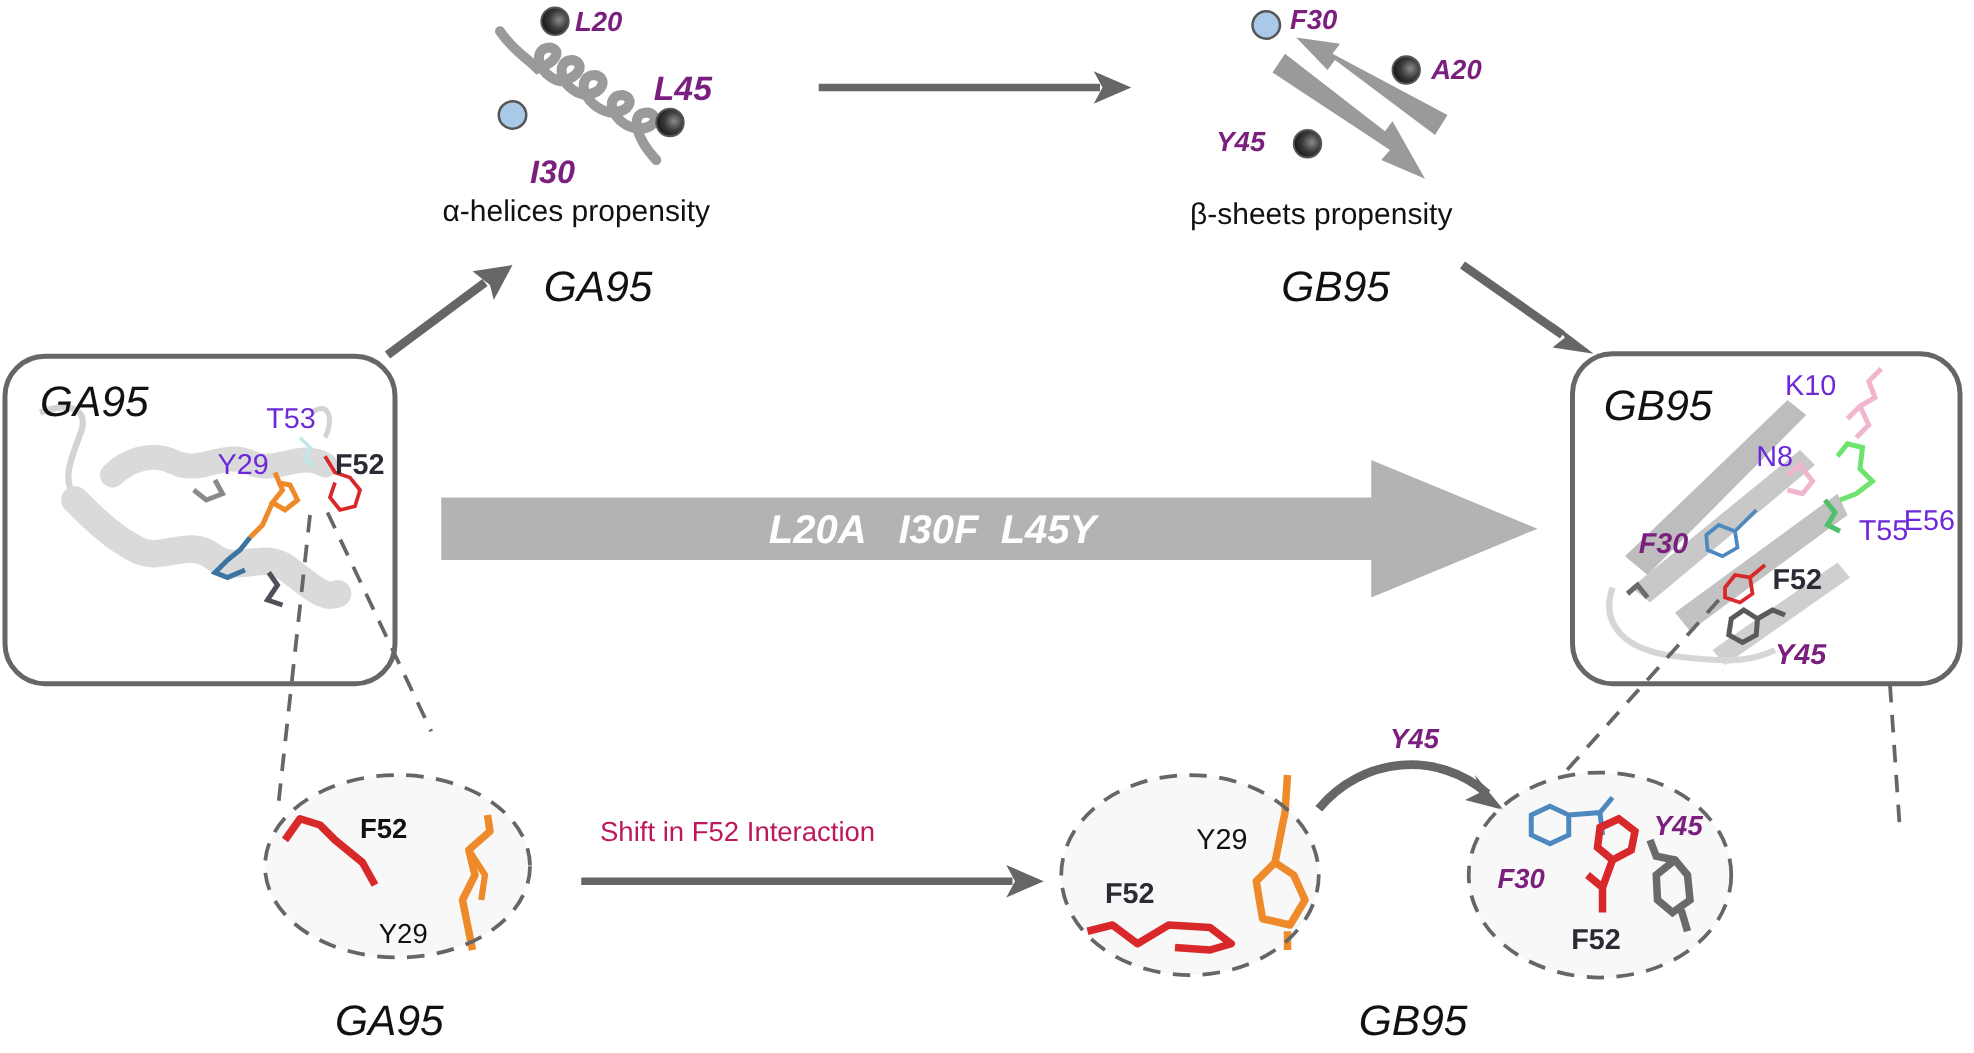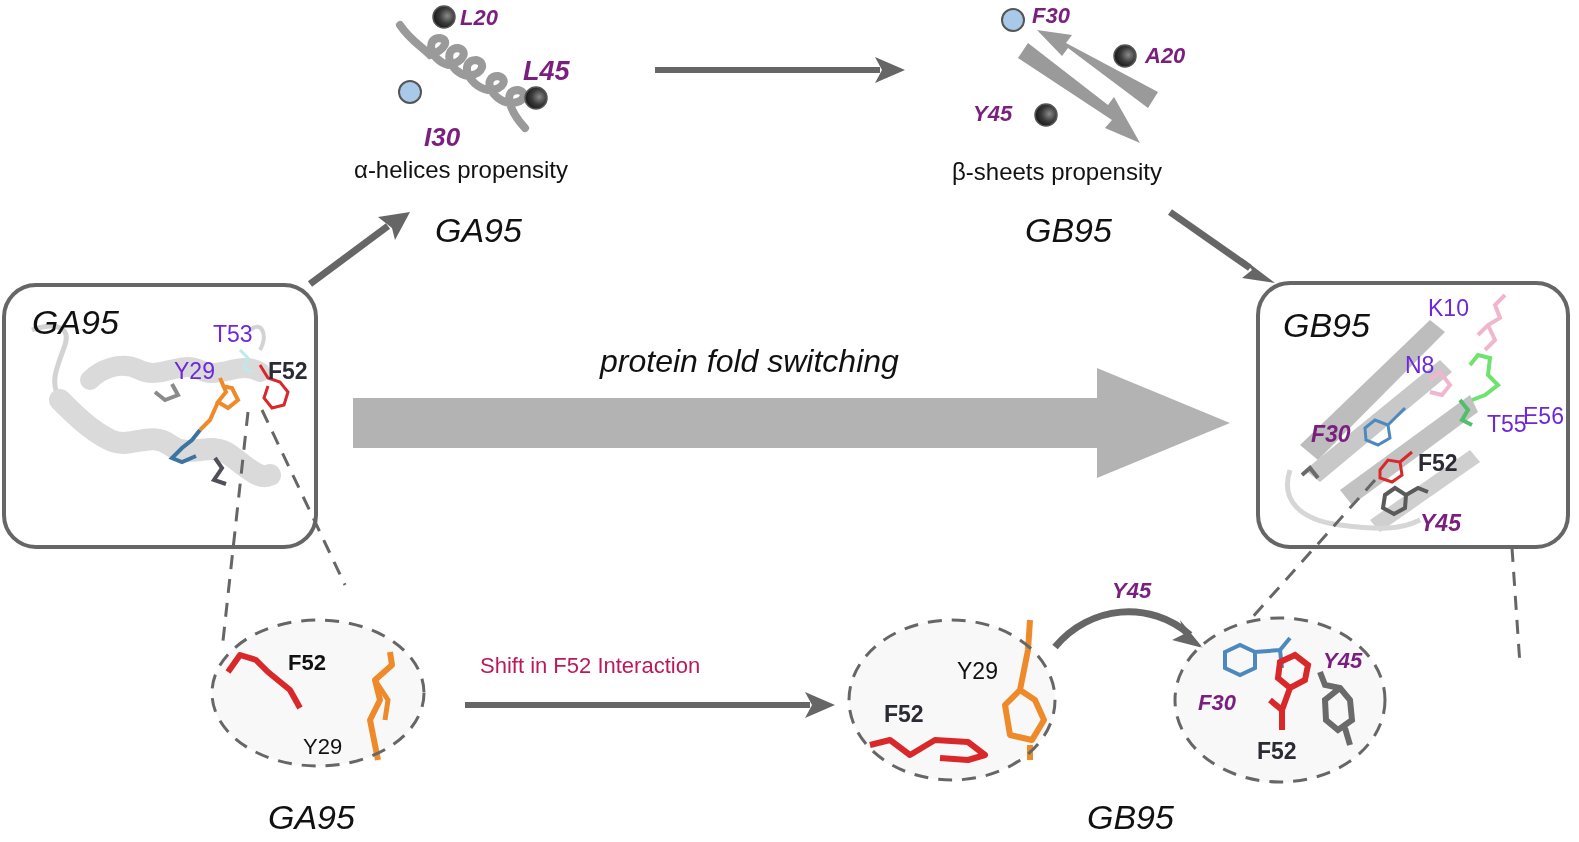--- a/index.html
+++ b/index.html
@@ -145,21 +145,21 @@
   <span class="txt purple" style="left:424px;top:124px;font-size:26px;">I30</span>
   <span class="txt caption" style="left:354px;top:158px;">α-helices propensity</span>
   <span class="txt ital-big" style="left:435px;top:213px;">GA95</span>
 
   <span class="txt purple" style="left:1032px;top:5px;font-size:22px;">F30</span>
   <span class="txt purple" style="left:1145px;top:45px;font-size:22px;">A20</span>
   <span class="txt purple" style="left:973px;top:103px;font-size:22px;">Y45</span>
   <span class="txt caption" style="left:952px;top:160px;">β-sheets propensity</span>
   <span class="txt ital-big" style="left:1025px;top:213px;">GB95</span>
 
-  <span class="txt" style="left:600px;top:345px;font-size:32px;font-style:italic;color:#111;">protein fold switching</span>
+  <span class="txt" style="left:615px;top:407px;font-size:32px;font-style:italic;font-weight:bold;color:#ffffff;white-space:pre;">L20A   I30F  L45Y</span>
 
   <span class="txt" style="left:32px;top:305px;font-size:34px;font-style:italic;color:#111;">GA95</span>
   <span class="txt res-black" style="left:213px;top:323px;">T53</span>
   <span class="txt res-black" style="left:174px;top:360px;">Y29</span>
   <span class="txt res-bold" style="left:268px;top:360px;">F52</span>
 
   <span class="txt" style="left:1283px;top:308px;font-size:34px;font-style:italic;color:#111;">GB95</span>
   <span class="txt res-black" style="left:1428px;top:297px;">K10</span>
   <span class="txt res-black" style="left:1405px;top:354px;">N8</span>
   <span class="txt res-black" style="left:1523px;top:362px;margin-top:43px;">E56</span>

